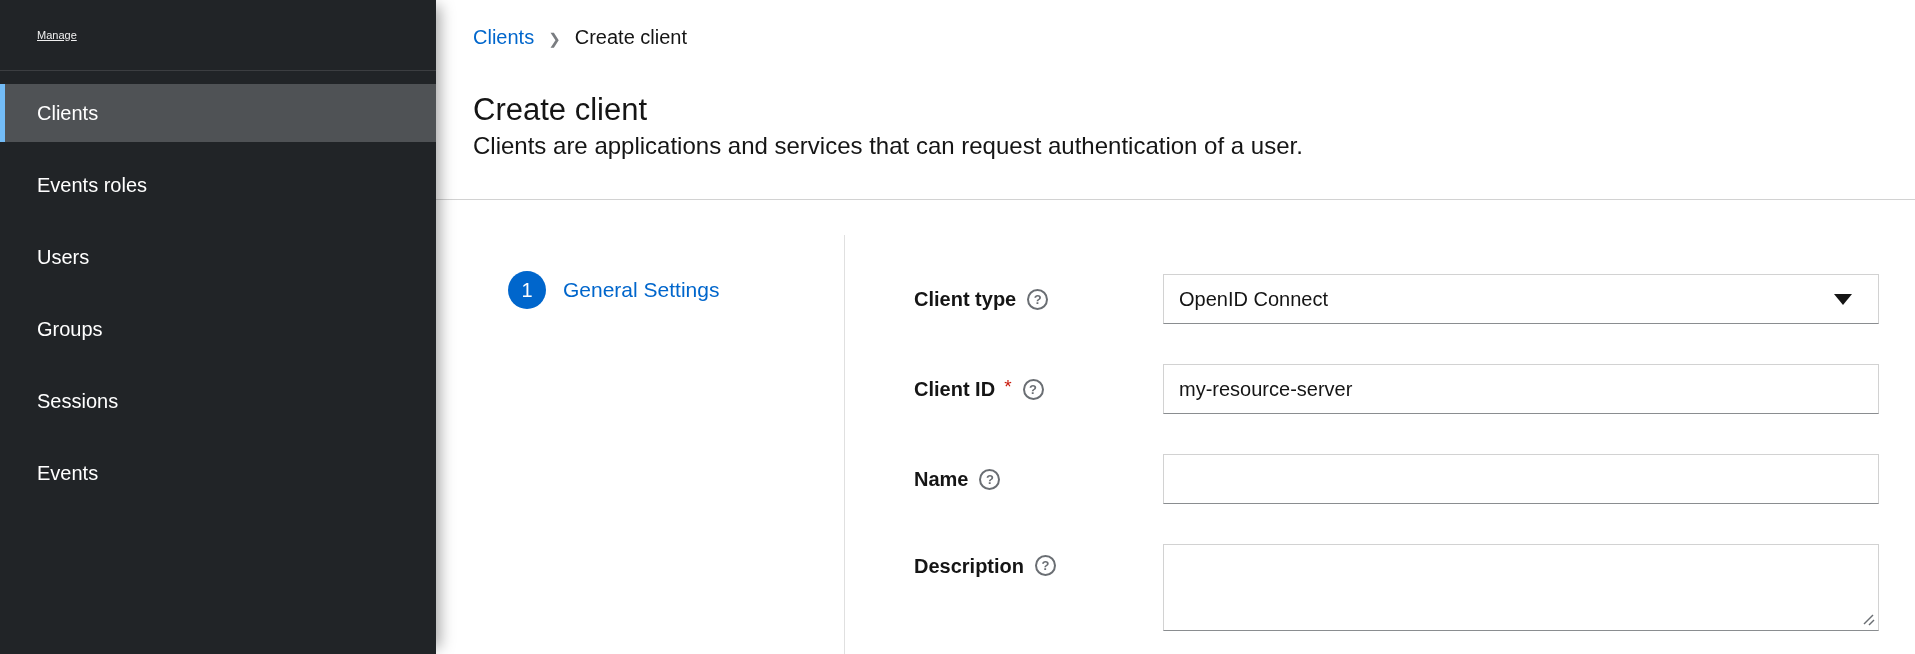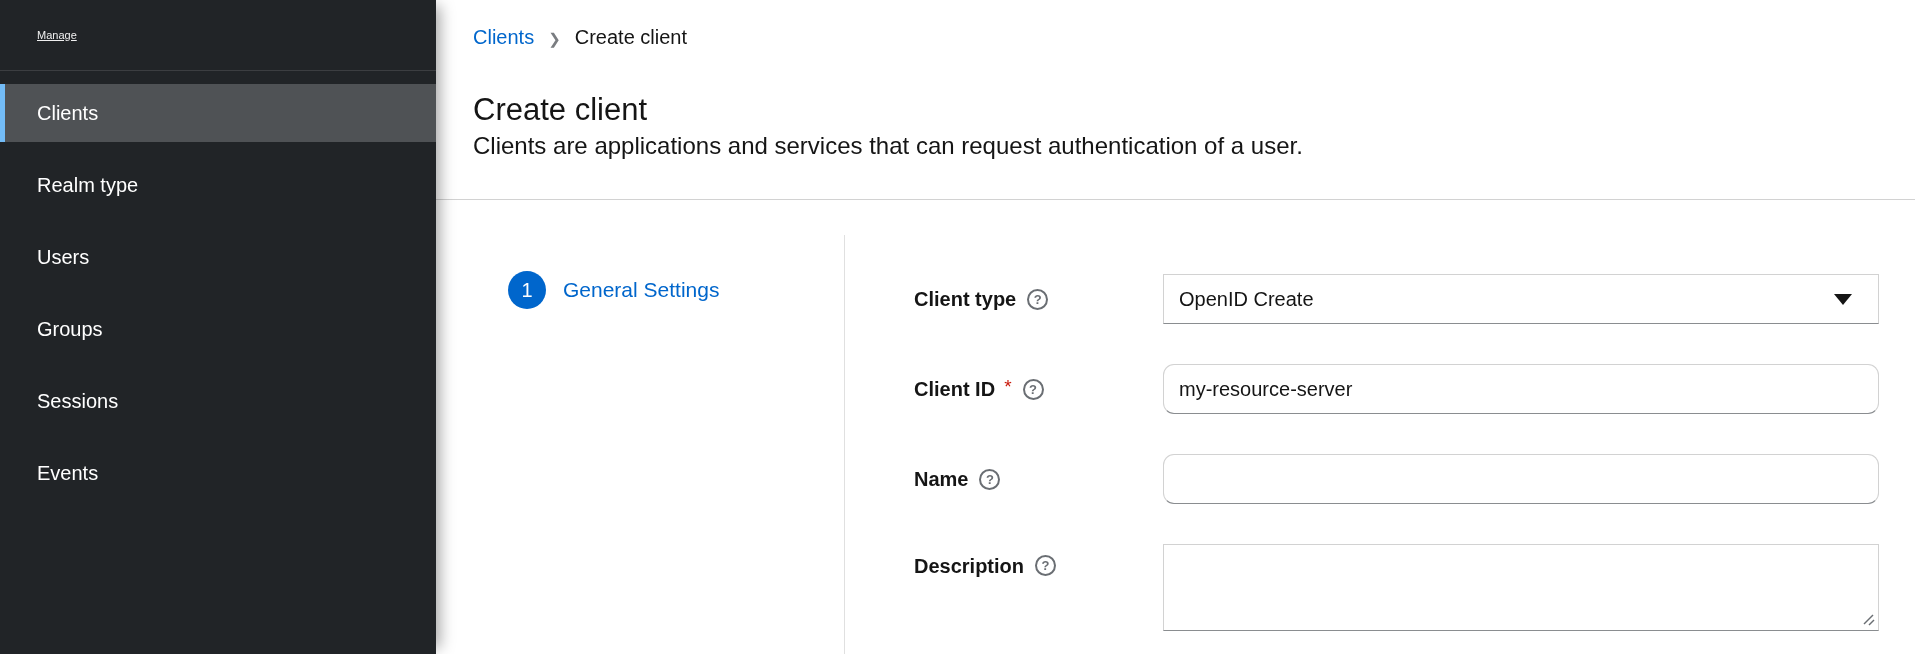--- a/index.html
+++ b/index.html
@@ -86,21 +86,21 @@
   .caret-down-dark {
     width: 0; height: 0;
     border-left: 9px solid transparent; border-right: 9px solid transparent;
     border-top: 11px solid #151515;
   }
   .text-input {
     width: 716px; height: 50px; background: #fff;
     border: 1px solid #d2d2d2; border-bottom-color: #8a8d90;
     padding: 0 15px; font-size: 20px; color: #151515;
     font-family: "Liberation Sans", "DejaVu Sans", sans-serif;
-    outline: none; border-radius: 11px;
+    outline: none; border-radius: 0;
   }
   .textarea-wrap { position: relative; width: 716px; height: 87px; }
   .textarea-input {
     width: 716px; height: 87px; background: #fff;
     border: 1px solid #d2d2d2; border-bottom-color: #8a8d90;
     padding: 10px 15px; font-size: 20px; color: #151515;
     font-family: "Liberation Sans", "DejaVu Sans", sans-serif;
     outline: none; resize: none; border-radius: 0; display: block;
   }
   .resize-grip { position: absolute; right: 4px; bottom: 5px; width: 14px; height: 14px; cursor: nwse-resize; }
@@ -110,21 +110,21 @@
 
 <nav class="sidebar">
   <div class="nav-section-header">
     <span class="nav-section-title">Manage</span>
   </div>
   <div class="nav-list">
     <div class="nav-item selected">
       <span>Clients</span>
     </div>
     <div class="nav-item">
-      <span>Realm type</span>
+      <span>Events roles</span>
     </div>
     <div class="nav-item">
       <span>Users</span>
     </div>
     <div class="nav-item">
       <span>Groups</span>
     </div>
     <div class="nav-item">
       <span>Sessions</span>
     </div>
@@ -157,21 +157,21 @@
 
     <div class="wizard-form">
 
       <div class="form-row">
         <div class="label-col">
           <span class="form-label">Client type</span>
           <span class="help-icon">?</span>
         </div>
         <div class="control-col">
           <div class="select-control">
-            <span class="select-value">OpenID Create</span>
+            <span class="select-value">OpenID Connect</span>
             <span class="caret-down-dark"></span>
           </div>
         </div>
       </div>
 
       <div class="form-row">
         <div class="label-col">
           <span class="form-label">Client ID</span>
           <span class="required-indicator">*</span>
           <span class="help-icon">?</span>

